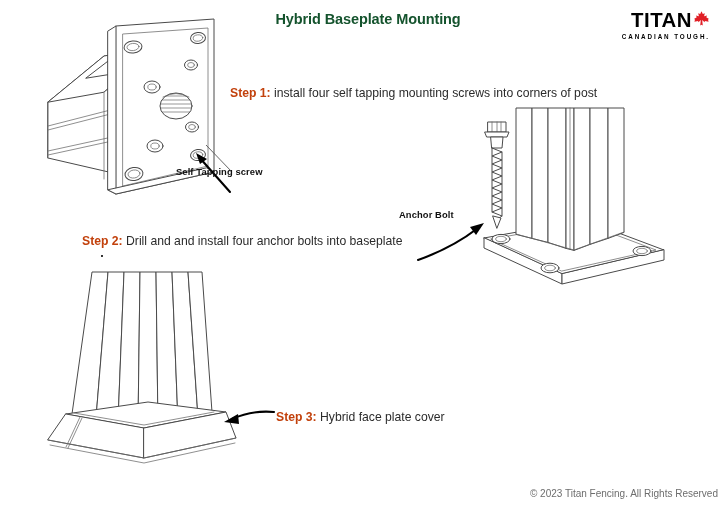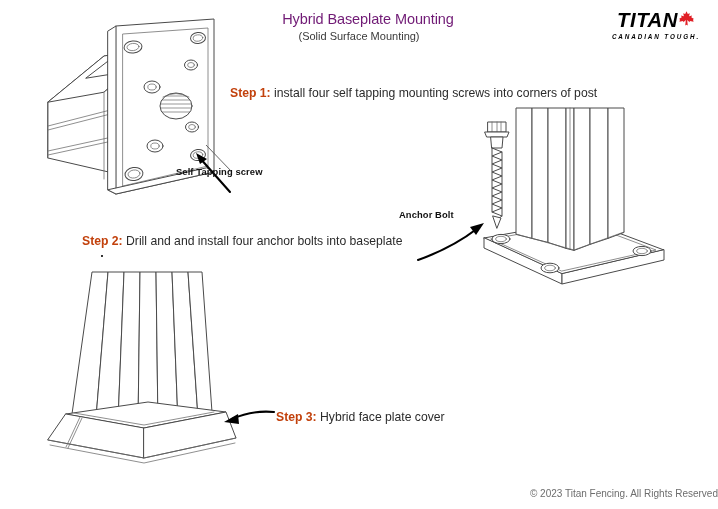--- a/index.html
+++ b/index.html
@@ -26,45 +26,44 @@
   .title-block {
     position: absolute;
     left: 0;
     top: 10px;
     width: 718px;
     text-align: center;
     pointer-events: none;
   }
   .doc-title {
     font-size: 14.5px;
-    font-weight: normal;
+    font-weight: bold;
     letter-spacing: -0.1px;
-    color: #701a75;
+    color: #14532d;
     line-height: 1.25;
     padding-left: 18px;
   }
   .doc-subtitle {
     font-size: 11px;
     font-weight: normal;
     color: #3a3a3a;
     margin-top: 2px;
     line-height: 1.25;
   }
 
   
   .logo {
     position: absolute;
     right: 8px;
     top: 11px;
     width: 108px;
     height: 34px;
     display: flex;
     flex-direction: column;
-    align-items: center;
-    font-style: italic;
+    align-items: flex-end;
   }
   .logo-row {
     display: flex;
     align-items: flex-start;
     gap: 2px;
   }
   .logo-word {
     font-size: 20px;
     font-weight: bold;
     letter-spacing: 0.5px;
@@ -137,21 +136,20 @@
   .arrow-head { fill: #000; stroke: none; }
   .leader { fill: none; stroke: #555; stroke-width: 0.9; }
 </style>
 </head>
 <body>
 
 <div class="page">
 
   <div class="title-block">
     <div class="doc-title">Hybrid Baseplate Mounting</div>
-    <div class="doc-subtitle">(Solid Surface Mounting)</div>
   </div>
 
   <div class="logo">
     <div class="logo-row">
       <span class="logo-word">TITAN</span>
       <span class="logo-leaf">
         <svg width="17" height="17" viewBox="0 0 32 32" aria-hidden="true">
           <path d="M16 2.2 L18.5 7.6 L22.2 6.3 L20.9 11.6 L26.6 10.4 L24.9 13.6 L30.2 17.1 L28.2 18.1 L29.3 22.1 L22.4 20.8 L21.8 23.2 L17.3 18.6 L18.4 29.2 L16 27.6 L13.6 29.2 L14.7 18.6 L10.2 23.2 L9.6 20.8 L2.7 22.1 L3.8 18.1 L1.8 17.1 L7.1 13.6 L5.4 10.4 L11.1 11.6 L9.8 6.3 L13.5 7.6 Z" fill="#e01f26"></path>
         </svg>
       </span>

